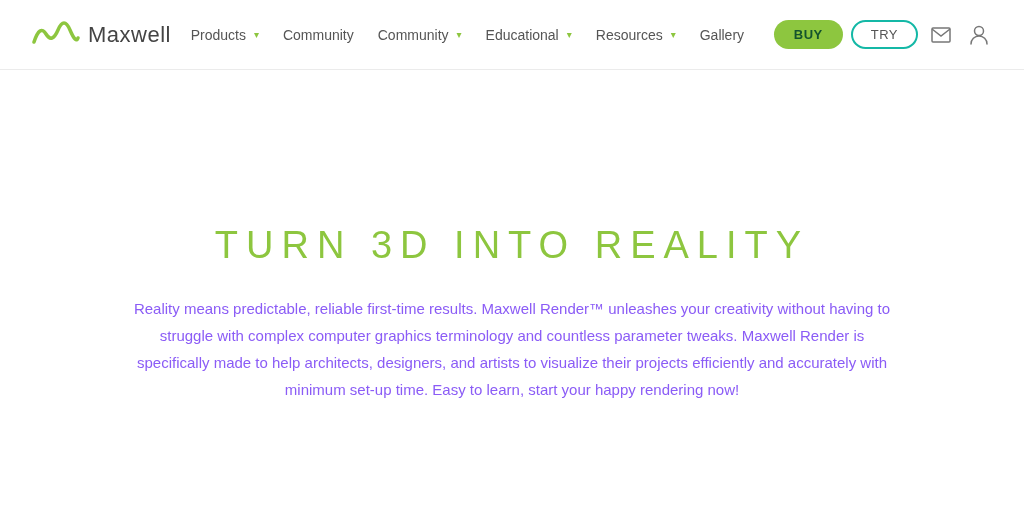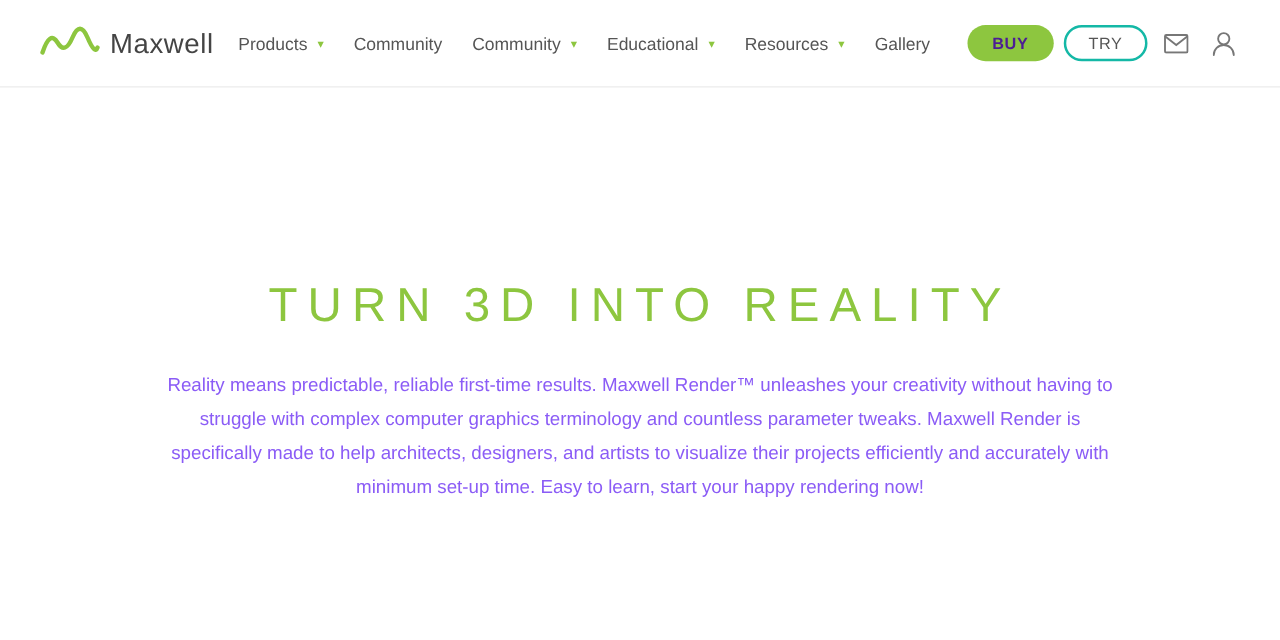--- a/index.html
+++ b/index.html
@@ -71,21 +71,21 @@
 
     .nav-actions {
       display: flex;
       align-items: center;
       gap: 8px;
       margin-left: 10px;
     }
 
     .btn-buy {
       background: #8dc63f;
-      color: #4c1d95;
+      color: #14532d;
       border: none;
       border-radius: 20px;
       padding: 7px 20px;
       font-size: 13px;
       font-weight: 600;
       cursor: pointer;
       letter-spacing: 0.5px;
     }
 
     .btn-try {

